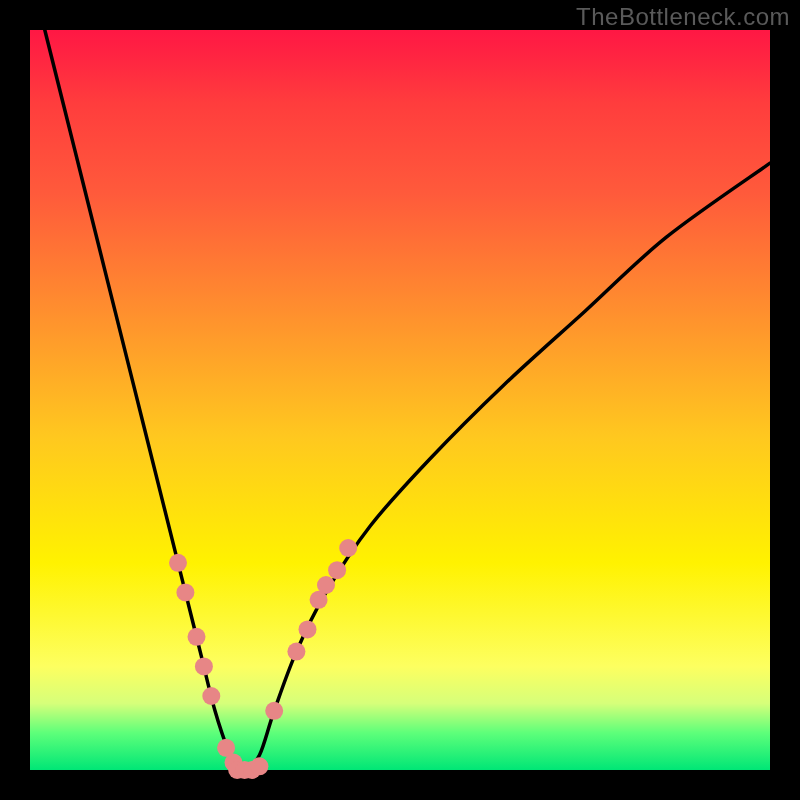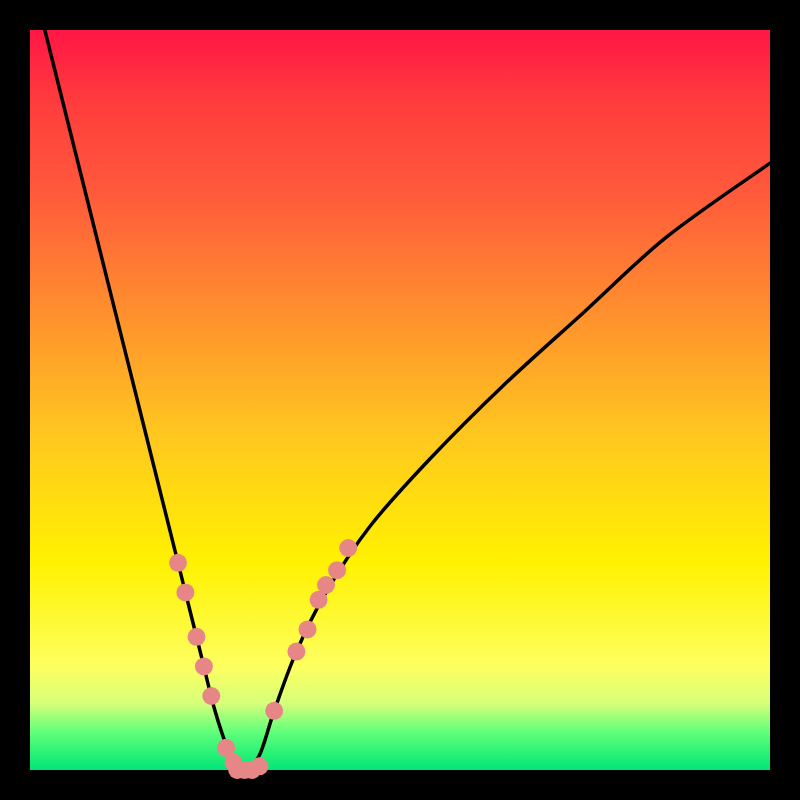--- a/index.html
+++ b/index.html
@@ -55,20 +55,21 @@
     font-size: 24px;
     letter-spacing: 0.5px;
     z-index: 5;
     user-select: none;
   }
 </style>
 </head>
 <body>
 
 <div class="frame">
+  <div class="watermark">TheBottleneck.com</div>
 
   <div class="plot">
     <svg class="curve" viewBox="0 0 740 740">
       <g>
         <path id="main-curve" d="M 14.8 0 C 19.733333333333334 19.73333333333333, 34.53333333333333 78.93333333333331, 44.4 118.39999999999998 C 54.266666666666666 157.86666666666665, 64.13333333333333 197.3333333333333, 74 236.79999999999995 C 83.86666666666667 276.26666666666665, 93.73333333333335 315.7333333333333, 103.60000000000001 355.2 C 113.46666666666667 394.6666666666667, 124.56666666666666 439.0666666666667, 133.2 473.6 C 141.83333333333331 508.1333333333333, 149.23333333333335 537.7333333333333, 155.4 562.4 C 161.56666666666666 587.0666666666666, 165.26666666666668 601.8666666666667, 170.20000000000002 621.6 C 175.13333333333335 641.3333333333334, 180.06666666666666 663.5333333333333, 185 680.8 C 189.93333333333334 698.0666666666666, 196.10000000000002 715.3333333333334, 199.8 725.2 C 203.5 735.0666666666667, 204.73333333333335 737.5333333333333, 207.20000000000002 740 C 209.66666666666669 742.4666666666667, 210.9 742.4666666666667, 214.6 740 C 218.29999999999998 737.5333333333333, 224.46666666666667 735.0666666666667, 229.4 725.2 C 234.33333333333334 715.3333333333334, 238.03333333333336 698.0666666666666, 244.20000000000002 680.8 C 250.36666666666667 663.5333333333333, 257.76666666666665 641.3333333333334, 266.4 621.6 C 275.0333333333333 601.8666666666667, 283.66666666666663 583.3666666666667, 296 562.4 C 308.33333333333337 541.4333333333333, 323.1333333333334 518, 340.40000000000003 495.79999999999995 C 357.6666666666667 473.59999999999997, 377.40000000000003 452.6333333333333, 399.6 429.2 C 421.8 405.76666666666665, 447.70000000000005 379.8666666666667, 473.6 355.2 C 499.5 330.5333333333333, 527.8666666666667 305.8666666666667, 555 281.2 C 582.1333333333333 256.5333333333333, 605.5666666666666 231.8666666666667, 636.4 207.20000000000005 C 667.2333333333333 182.5333333333334, 722.7333333333333 145.5333333333334, 740 133.20000000000005" fill="none" stroke="#000" stroke-width="3.5" stroke-linecap="round"></path>
       </g>
       <g id="markers">
           <circle cx="148" cy="532.8" r="9" fill="#e78686"></circle>
           <circle cx="155.4" cy="562.4" r="9" fill="#e78686"></circle>
           <circle cx="166.5" cy="606.8" r="9" fill="#e78686"></circle>

